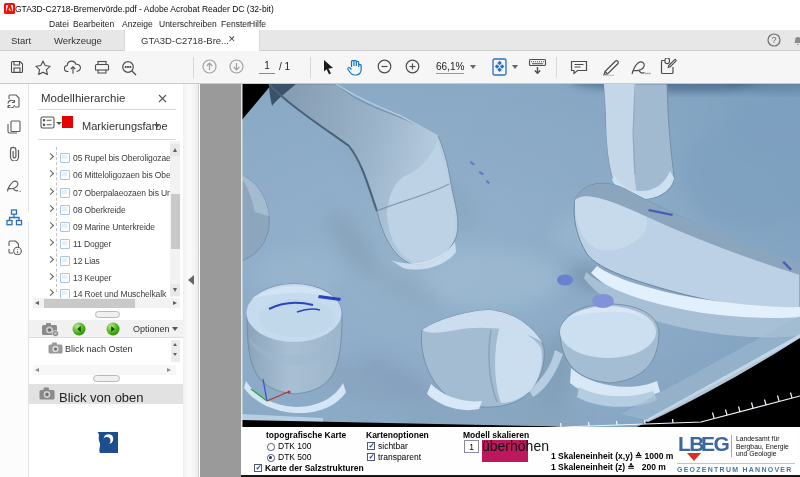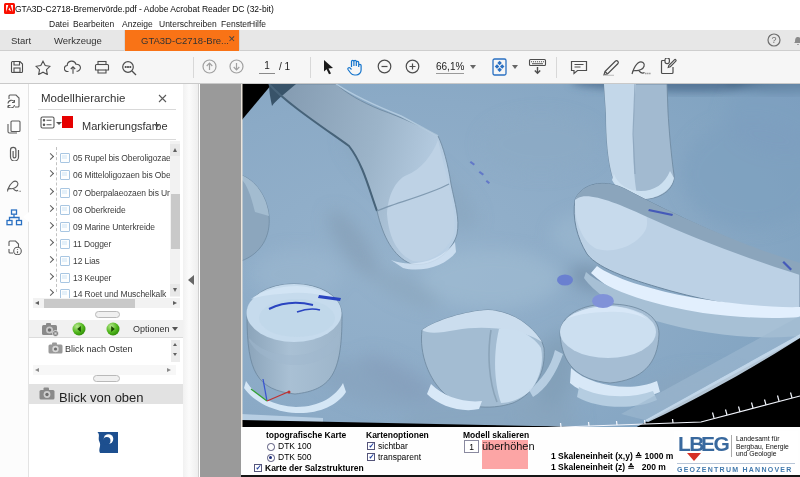--- a/index.html
+++ b/index.html
@@ -8,21 +8,21 @@
 #app { position:relative; width:800px; height:477px;border-radius:9px; }
 .abs { position:absolute; }
 
 
 #titlebar { left:0; top:0; width:800px; height:17px; background:#fff; }
 #titlebar .ttl { position:absolute; left:15px; top:3.5px; font-size:8.5px; color:#0a0a0a; }
 #menubar { left:0; top:17px; width:800px; height:13px; background:#fff;margin-left:44px; }
 .menuitem { position:absolute; top:1.5px; font-size:8.5px; color:#1a1a1a; }
 #tabbar { left:0; top:30px; width:800px; height:21px; background:#e7e7e7; border-bottom:1px solid #cecece; }
 .tabtxt { position:absolute; top:5px; font-size:9.5px; color:#333; }
-#activetab { position:absolute; left:124px; top:0; width:116px; height:21px; background:#f97316; border-left:1px solid #d6d6d6; border-right:1px solid #d6d6d6; }
+#activetab { position:absolute; left:124px; top:0; width:136px; height:21px; background:#ffffff; border-left:1px solid #d6d6d6; border-right:1px solid #d6d6d6; }
 #activetab span { position:absolute; left:16px; top:5px; font-size:9.5px; color:#333; }
 #activetab .x { position:absolute; left:103px; top:4px; font-size:9px; color:#444; }
 #toolbar { left:0; top:51px; width:800px; height:33px; background:#f6f6f6; border-bottom:1px solid #c9c9c9; }
 .ticon { position:absolute; top:9px; }
 .tsep { position:absolute; top:6px; width:1px; height:21px; background:#d8d8d8; }
 
 
 #content { left:0; top:84px; width:800px; height:393px; background:#fff; }
 #lstrip { position:absolute; left:0; top:0; width:29px; height:393px; background:#fcfcfc; border-right:1px solid #e3e3e3; }
 #panel { position:absolute; left:29px; top:0; width:154px; height:393px; background:#fff; overflow:hidden; }
@@ -520,21 +520,21 @@
         <span class="pb" style="left:37px;top:25px">DTK 500</span>
       <span class="cbox" style="left:13px;top:37px"></span>
         <b class="pb" style="left:24px;top:36px">Karte der Salzstrukturen</b>
       <b class="pb" style="left:125px;top:3px">Kartenoptionen</b>
       <span class="cbox" style="left:126px;top:15px"></span>
         <span class="pb" style="left:137px;top:14px">sichtbar</span>
       <span class="cbox" style="left:126px;top:26px"></span>
         <span class="pb" style="left:137px;top:25px">transparent</span>
       <b class="pb" style="left:222px;top:3px">Modell skalieren</b>
       <span class="pb" style="left:223px;top:13px;width:15px;height:13px;border:1px solid #8a8aa0;background:#fff;text-align:center;font-size:8.5px;line-height:13px">1</span>
-      <span class="pb" style="left:241px;top:13px;width:46px;height:29px;background:#fca5a5;text-align:center;font-size:11px;line-height:13px;color:#111">überhöhen</span>
+      <span class="pb" style="left:241px;top:13px;width:46px;height:22px;background:#be185d;text-align:center;font-size:14px;line-height:13px;color:#111">überhöhen</span>
       <b class="pb" style="left:310px;top:24px;width:114px;text-align:right">1 Skaleneinheit (x,y) ≙ 1000 m</b>
       <b class="pb" style="left:310px;top:35px;width:114px;text-align:center">1 Skaleneinheit (z) ≙&nbsp;&nbsp; 200 m</b>
       <div class="pb" style="left:433px;top:4px;width:124px;height:42px;background:#fff">
         <span style="position:absolute;left:4px;top:1px;font-weight:bold;font-size:21px;color:#39699e;letter-spacing:-1.5px">LB</span>
         <span style="position:absolute;left:27px;top:1px;font-weight:bold;font-size:21px;color:#39699e;letter-spacing:-1.5px">EG</span>
         <div style="position:absolute;left:13px;top:22px;width:0;height:0;border-left:7px solid transparent;border-right:7px solid transparent;border-top:8px solid #d63026"></div>
         <div style="position:absolute;left:57px;top:4px;width:1px;height:22px;background:#aaa"></div>
         <span style="position:absolute;left:62px;top:4px;font-size:6.8px;line-height:7.6px;color:#111">Landesamt für<br>Bergbau, Energie<br>und Geologie</span>
         <div style="position:absolute;left:3px;top:31.5px;width:118px;height:1px;background:#b8c6d8"></div>
         <span style="position:absolute;left:3px;top:34.5px;font-size:7px;font-weight:bold;color:#4179ad;letter-spacing:1.25px;white-space:nowrap">GEOZENTRUM HANNOVER</span>

